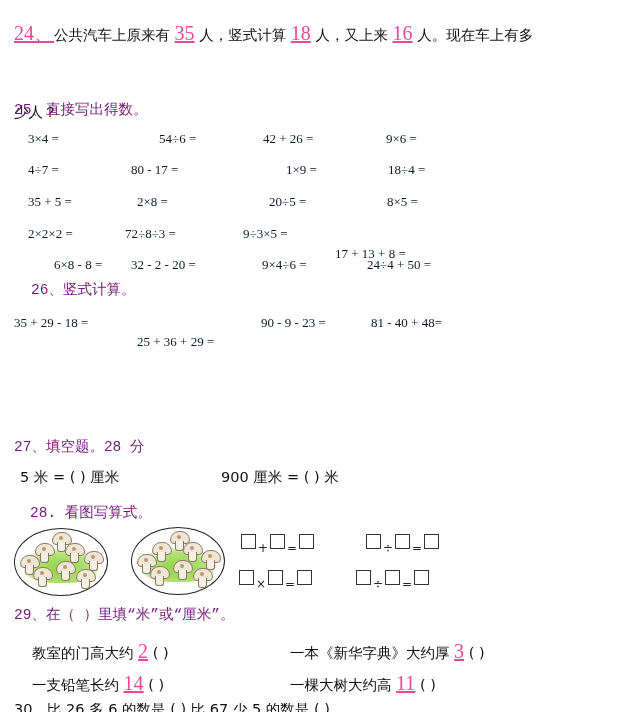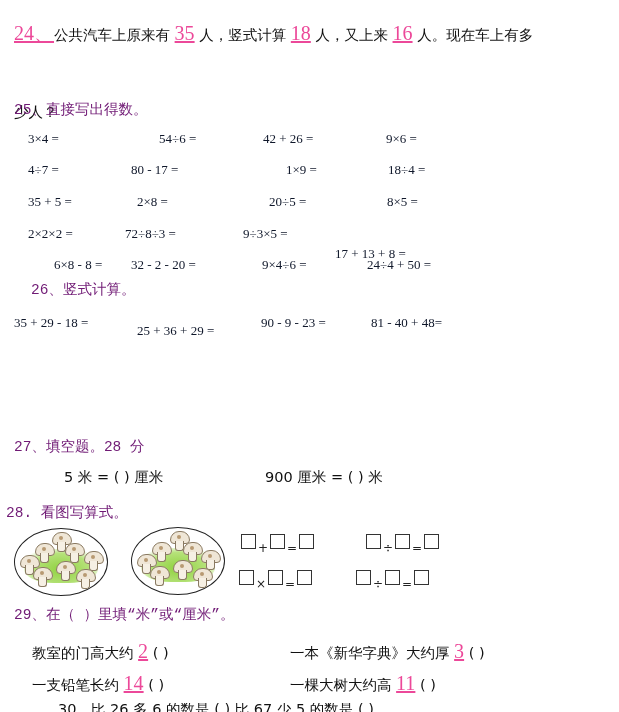--- a/index.html
+++ b/index.html
@@ -7,21 +7,21 @@
     width: 619px; height: 712px; position: relative; overflow: hidden;
     font-family: "DejaVu Sans", "Liberation Sans", sans-serif;
     color: #111;
   }
   .abs { position: absolute; white-space: nowrap; }
   .cn { font-family: "DejaVu Sans", sans-serif; font-size: 14.5px; color: #111; }
   .mix { font-size: 14.5px; }
   .mix .n { font-family: "Liberation Serif", serif; color: #ec4899; font-size: 20px; text-decoration: underline; }
   .eq { font-family: Liberation Serif, serif; font-size: 13px; color: #0f172a; }
   .heading { font-family: Liberation Mono, monospace; font-size: 14.5px; color: #701a75; }
-  .sans-line { font-family: "DejaVu Sans", sans-serif; font-size: 14.5px; color: #111; margin-left: 44px; }
+  .sans-line { font-family: "DejaVu Sans", sans-serif; font-size: 14.5px; color: #111; }
   .box {
     display: inline-block; width: 13px; height: 13px; border: 1.3px solid #333;
     vertical-align: -1px;
   }
   .op { font-size: 12px; color: #222; vertical-align: -4px; margin: 0 2px; }
   .oval {
     position: absolute; border: 1.6px solid #222; border-radius: 50%;
     background: #fff; overflow: hidden;
   }
   .grass {
@@ -76,29 +76,29 @@
   <div class="abs eq" style="left:335px; top:226px;margin-top:20px;">17 + 13 + 8 =</div>
 
   <div class="abs eq" style="left:28px; top:257px;margin-left:26px;">6×8 - 8 =</div>
   <div class="abs eq" style="left:131px; top:257px;">32 - 2 - 20 =</div>
   <div class="abs eq" style="left:262px; top:257px;">9×4÷6 =</div>
   <div class="abs eq" style="left:367px; top:257px;">24÷4 + 50 =</div>
 </div>
 
 <div class="abs heading" style="left:14px; top:280px;margin-left:17px;">26、竖式计算。</div>
 <div class="abs eq" style="left:14px; top:315px;">35 + 29 - 18 =</div>
-<div class="abs eq" style="left:137px; top:323px;">25 + 36 + 29 =</div>
+<div class="abs eq" style="left:137px; top:334px;">25 + 36 + 29 =</div>
 <div class="abs eq" style="left:261px; top:315px;">90 - 9 - 23 =</div>
 <div class="abs eq" style="left:371px; top:315px;">81 - 40 + 48=</div>
 
 <div class="abs heading" style="left:14px; top:437px;">27、填空题。28 分</div>
 <div class="abs sans-line" style="left:20px; top:468px;">5 米 = (        ) 厘米</div>
 <div class="abs sans-line" style="left:221px; top:468px;">900 厘米 = (        ) 米</div>
 
-<div class="abs heading" style="left:6px; top:503px;">28. 看图写算式。</div>
+<div class="abs heading" style="left:30px; top:503px;">28. 看图写算式。</div>
 
 <div class="oval" style="left:14px; top:528px; width:92px; height:66px;">
   <div class="grass"></div>
   <div class="mush" style="left:37px; top:3px;">
       <div class="cap"></div>
       <div class="stem"></div>
     </div>
   <div class="mush" style="left:20px; top:14px;">
       <div class="cap"></div>
       <div class="stem"></div>

